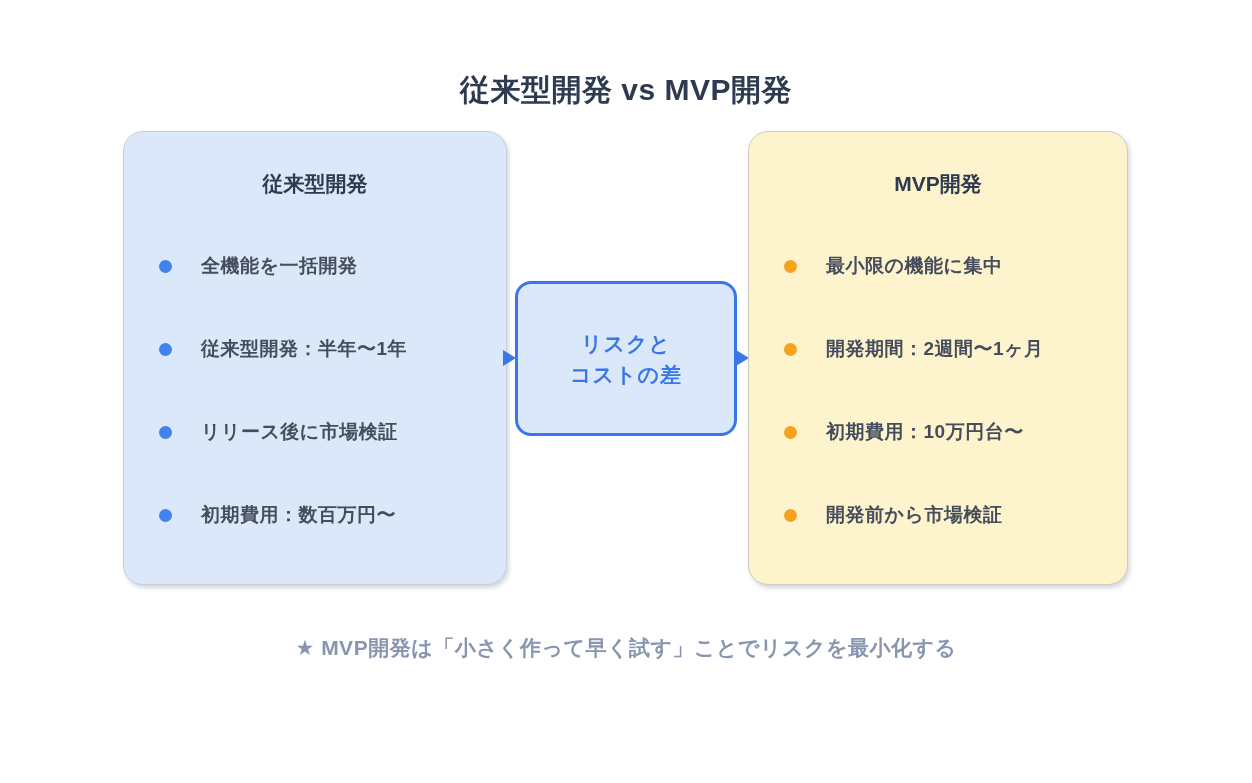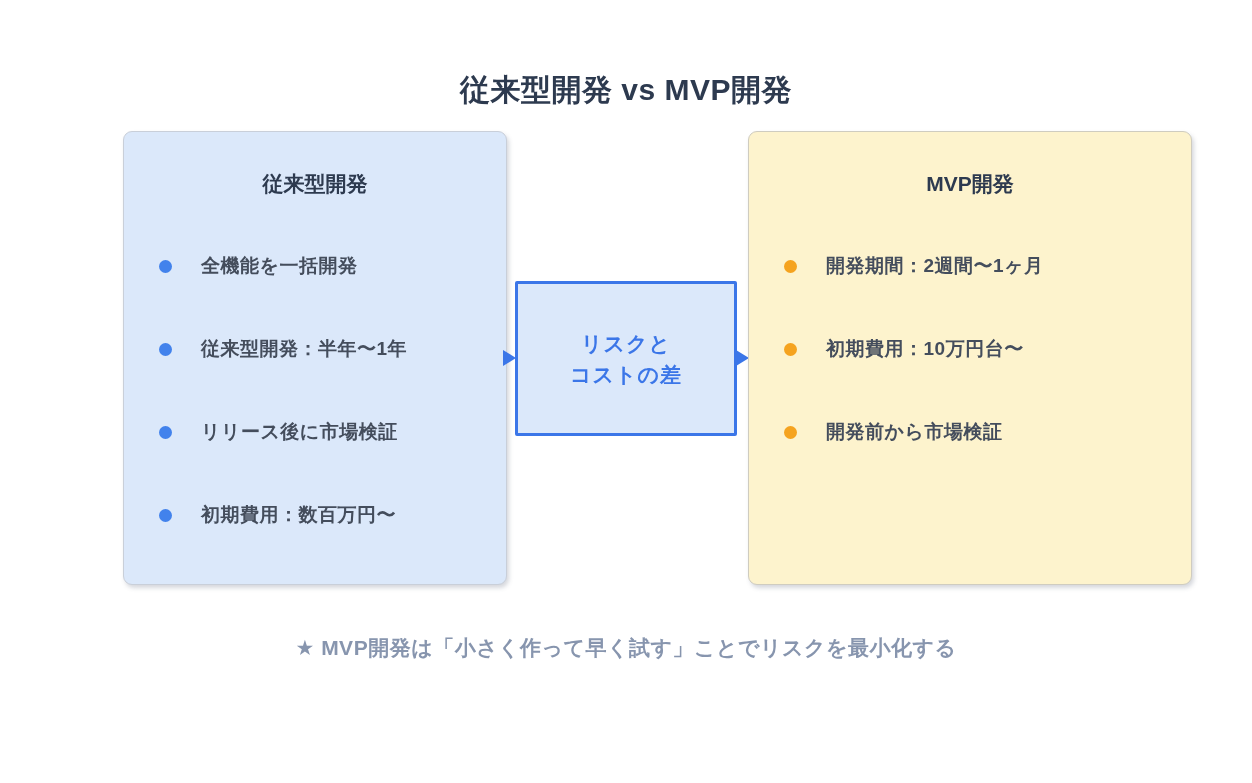--- a/index.html
+++ b/index.html
@@ -26,32 +26,32 @@
     text-align: center;
     font-size: 30px;
     font-weight: 700;
     color: #2d3a4f;
     letter-spacing: 0.5px;
   }
   .panel {
     position: absolute;
     top: 131px;
     height: 454px;
-    border-radius: 9px;
+    border-radius: 20px;
     border: 1px solid #c9cfd9;
     box-shadow: 2px 3px 4px rgba(90, 100, 120, 0.25);
   }
   .panel.left {
     left: 123px;
     width: 384px;
     background: #dbe8fa;
   }
   .panel.right {
     left: 748px;
-    width: 444px;
+    width: 380px;
     background: #fdf3cd;
     border-color: #cfccc0;
   }
   .panel h2 {
     margin: 38px 0 0 0;
     text-align: center;
     font-size: 21px;
     font-weight: 700;
     color: #2d3a4f;
     height: 28px;
@@ -87,21 +87,21 @@
   .panel.left .dot { background: #4282ec; }
   .panel.right .dot { background: #f5a31f; }
   .center-box {
     position: absolute;
     left: 515px;
     top: 281px;
     width: 222px;
     height: 155px;
     background: #dbe8fa;
     border: 3px solid #3b76e8;
-    border-radius: 2px;
+    border-radius: 16px;
     display: flex;
     flex-direction: column;
     align-items: center;
     justify-content: center;
     text-align: center;
   }
   .center-box .line {
     font-size: 21px;
     font-weight: 700;
     color: #3b76e8;
@@ -166,20 +166,24 @@
     <span class="line">コストの差</span>
   </div>
 
   <div class="arrow-right arrow-2"></div>
 
   <div class="panel right">
     <h2>MVP開発</h2>
     <ul>
       <li>
         <span class="dot"></span>
+        <span>最小限の機能に集中</span>
+      </li>
+      <li>
+        <span class="dot"></span>
         <span>開発期間：2週間〜1ヶ月</span>
       </li>
       <li>
         <span class="dot"></span>
         <span>初期費用：10万円台〜</span>
       </li>
       <li>
         <span class="dot"></span>
         <span>開発前から市場検証</span>
       </li>

